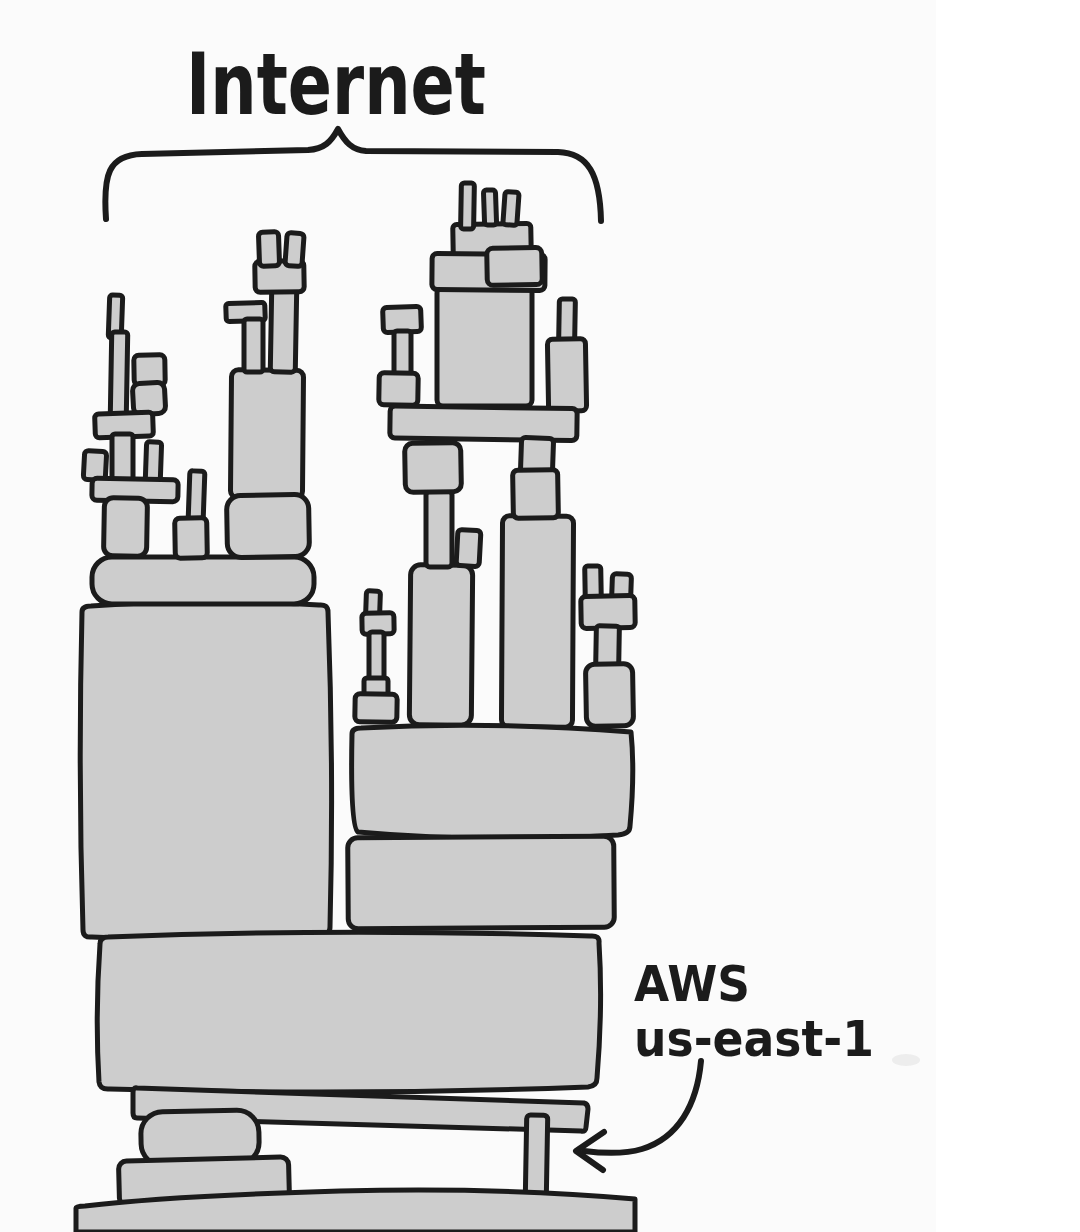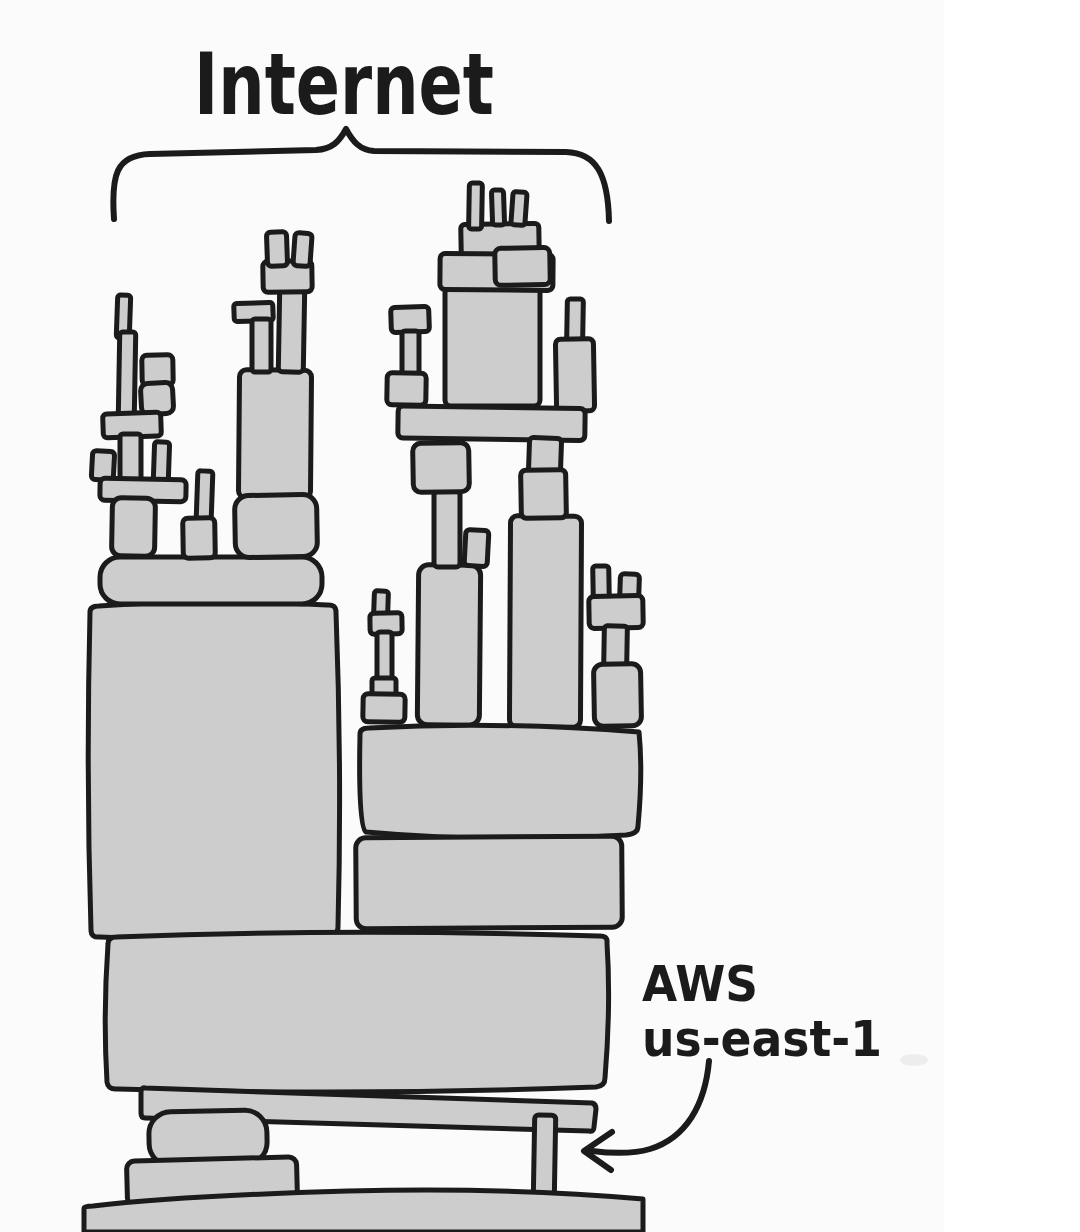--- a/index.html
+++ b/index.html
@@ -7,21 +7,20 @@
     --block-fill:#cdcdcd;
     --outline:#1b1b1b;
     --shadow-circle:#8d8d8d;
   }
   html,body{margin:0;padding:0;background:#fff;}
   .stage{
     position:relative;
     width:936px;height:1232px;
     background:var(--background);
     overflow:hidden;
-    padding-left:8px;
   }
   svg{display:block}
   .blk{
     fill:var(--block-fill);
     stroke:var(--outline);
     stroke-width:5;
     stroke-linejoin:round;
   }
   .ln{
     fill:none;

